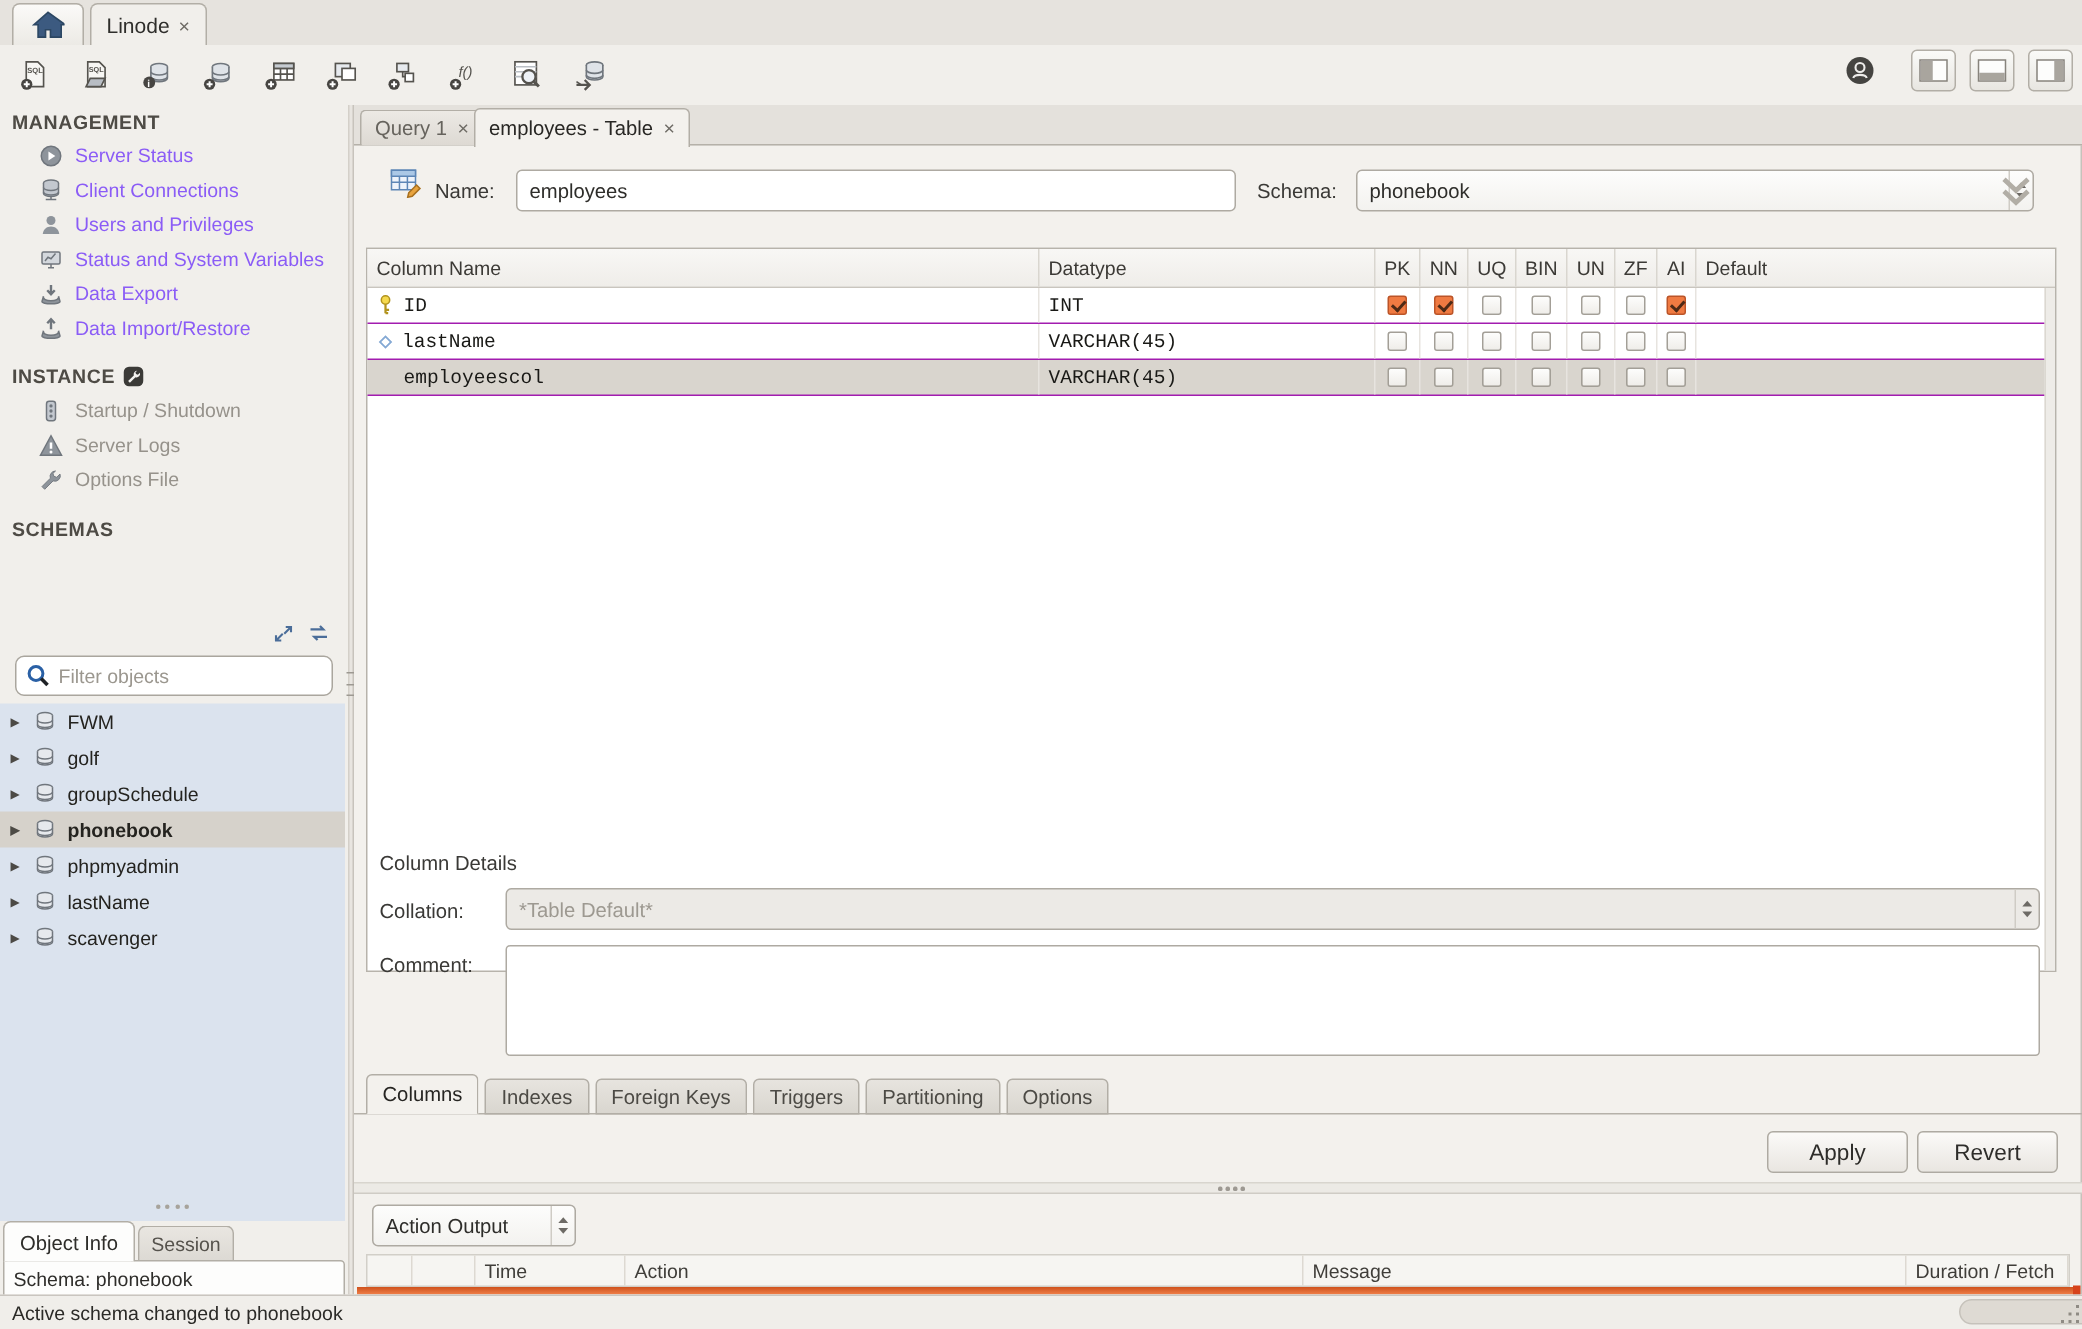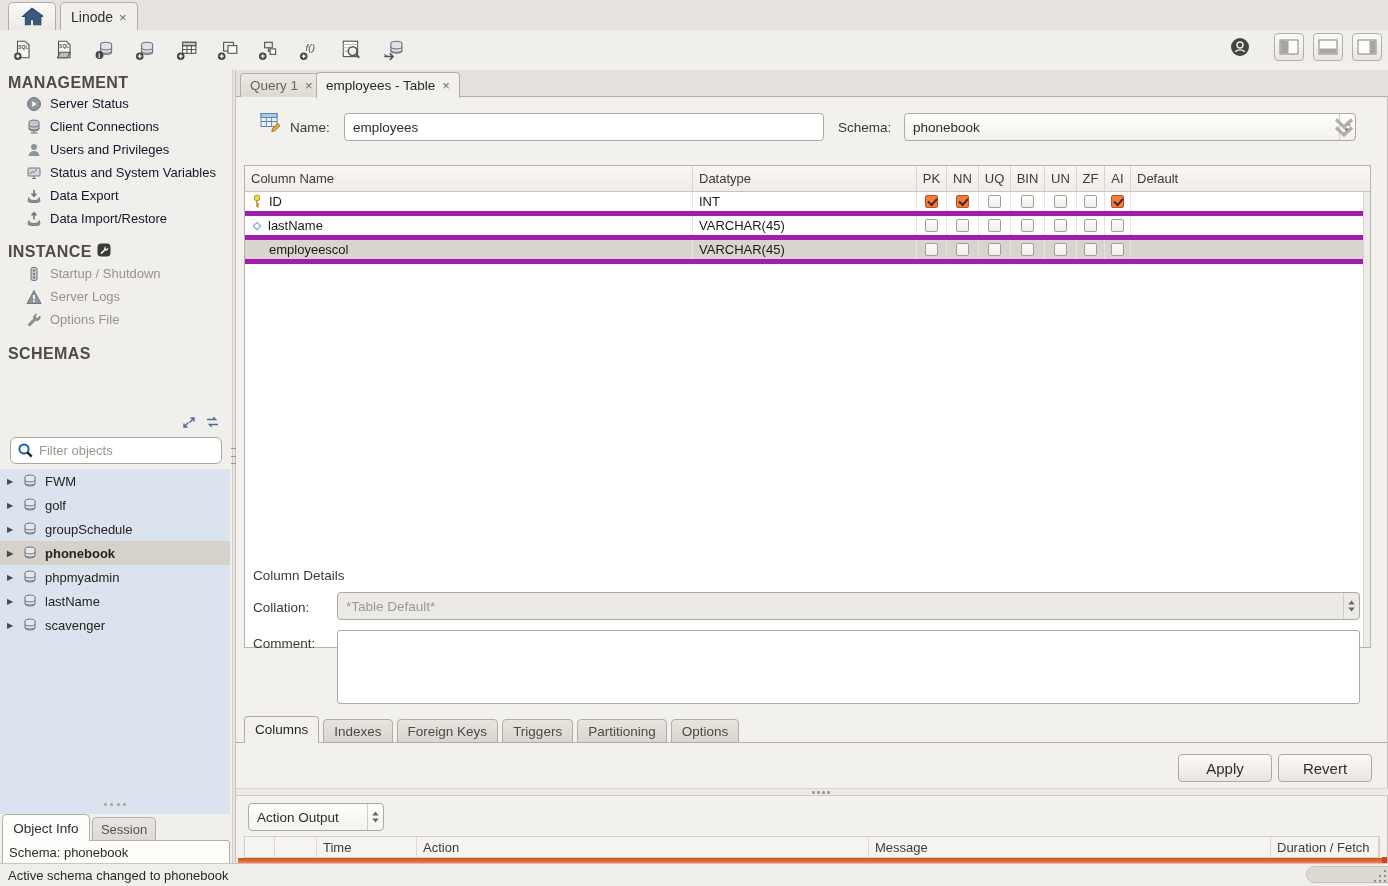--- a/index.html
+++ b/index.html
@@ -21,23 +21,23 @@
   .tbtn { width:30px; height:30px; display:flex; align-items:center; justify-content:center; border-radius:3px; }
   .tb-right { position:absolute; right:6px; top:33px; display:flex; align-items:center; gap:9px; }
   .panelbtn { width:30px; height:28px; border:1px solid #b2aea6; border-radius:4px; background:linear-gradient(#fafaf8,#e8e6e1);
               display:flex; align-items:center; justify-content:center; }
 
   
   .sidebar { position:absolute; left:0; top:70px; width:232px; height:793px; background:#f1efeb; }
   .vsplit { position:absolute; left:232px; top:70px; width:4px; height:793px; background:#e8e5e0; border-left:1px solid #d4d0c9; border-right:1px solid #c7c3bc; }
   .vgrip { position:absolute; left:231px; top:448px; width:6px; height:16px; display:flex; flex-direction:column; justify-content:space-between; }
   .vgrip i { display:block; height:1px; background:#9d9992; }
-  .sechdr { position:absolute; left:8px; font-size:16px; font-weight:bold; letter-spacing:.4px; color:#4e4b45; display:flex; gap:5px; }
+  .sechdr { position:absolute; left:8px; font-size:13px; font-weight:bold; letter-spacing:.4px; color:#4e4b45; display:flex; align-items:center; gap:5px; }
   .navitem { position:absolute; left:0; width:232px; height:23px; display:flex; align-items:center; gap:8px; padding-left:26px; white-space:nowrap; overflow:hidden; }
-  .navitem .lbl { color:#0f172a; }
+  .navitem .lbl { color:#8b5cf6; }
   .navitem.disabled .lbl { color:#96928b; }
   .schicons { position:absolute; top:346px; display:flex; gap:9px; }
   .filterbox { position:absolute; left:10px; top:367px; width:212px; height:27px; background:#fff; border:1px solid #aaa69e; border-radius:6px;
                display:flex; align-items:center; padding:0 6px; gap:5px; }
   .filterbox input { border:none; outline:none; flex:1; font:13px "Liberation Sans",sans-serif; color:#2e2d2a; background:transparent; }
   .filterbox input::placeholder { color:#9b978f; }
   .slist { position:absolute; left:0; top:399px; width:230px; height:345px; background:#dbe3ee; }
   .srow { height:24px; display:flex; align-items:center; gap:6px; padding-left:7px; color:#24231f; }
   .srow .tri { font-size:8px; color:#4c4a45; width:9px; }
   .srow.sel { background:#d6d2cb; font-weight:bold; }
@@ -61,21 +61,21 @@
   .combo { position:absolute; background:linear-gradient(#fdfdfc,#f3f2ef); border:1px solid #aeaaa2; border-radius:4px; display:flex; align-items:center; font-size:13.5px; }
   .combo .val { flex:1; padding:0 8px; white-space:nowrap; overflow:hidden; }
   .combo .stepper { width:16px; align-self:stretch; border-left:1px solid #cfccc5; display:flex; align-items:center; justify-content:center; }
   .combo.disabled { background:#eceae6; }
   .combo.disabled .val { color:#9d9991; }
 
   
   .grid { position:absolute; left:8px; top:95px; width:1127px; height:483px; background:#fff; border:1px solid #b7b3ab; }
   .ghead { display:flex; height:26px; background:linear-gradient(#f8f7f5,#efede9); border-bottom:1px solid #c9c5be; }
   .ghead .gc { display:flex; align-items:center; padding:0 6px; color:#3c3a36; border-right:1px solid #d9d6cf; white-space:nowrap; overflow:hidden; }
-  .grow { display:flex; height:24px; border-bottom:5px solid #a21caf; }
+  .grow { display:flex; height:24px; border-bottom:1px solid #a21caf;font-family:Liberation Mono, monospace; }
   .grow .gc { display:flex; align-items:center; padding:0 6px; border-right:1px solid #e7e4df; white-space:nowrap; overflow:hidden; color:#191916; }
   .grow.sel { background:#d9d5ce; }
   .gc.c-name { width:448px; gap:5px; }
   .gc.c-type { width:224px; }
   .gc.cb-col { justify-content:center; }
   .gc.c-def { flex:1; border-right:none; }
   .cb { width:13px; height:13px; border:1px solid #a39f97; border-radius:2px; background:linear-gradient(#fdfdfc,#efede9); position:relative; }
   .cb.on { background:#ef7a42; border-color:#bb5428; }
   .cb.on:after { content:""; position:absolute; left:2px; top:2px; width:7px; height:4px; border-left:2px solid #4e2a16; border-bottom:2px solid #4e2a16; transform:rotate(-48deg); }
   .gscroll { position:absolute; right:0; top:26px; bottom:0; width:7px; background:#eeece8; border-left:1px solid #dbd8d1; }

